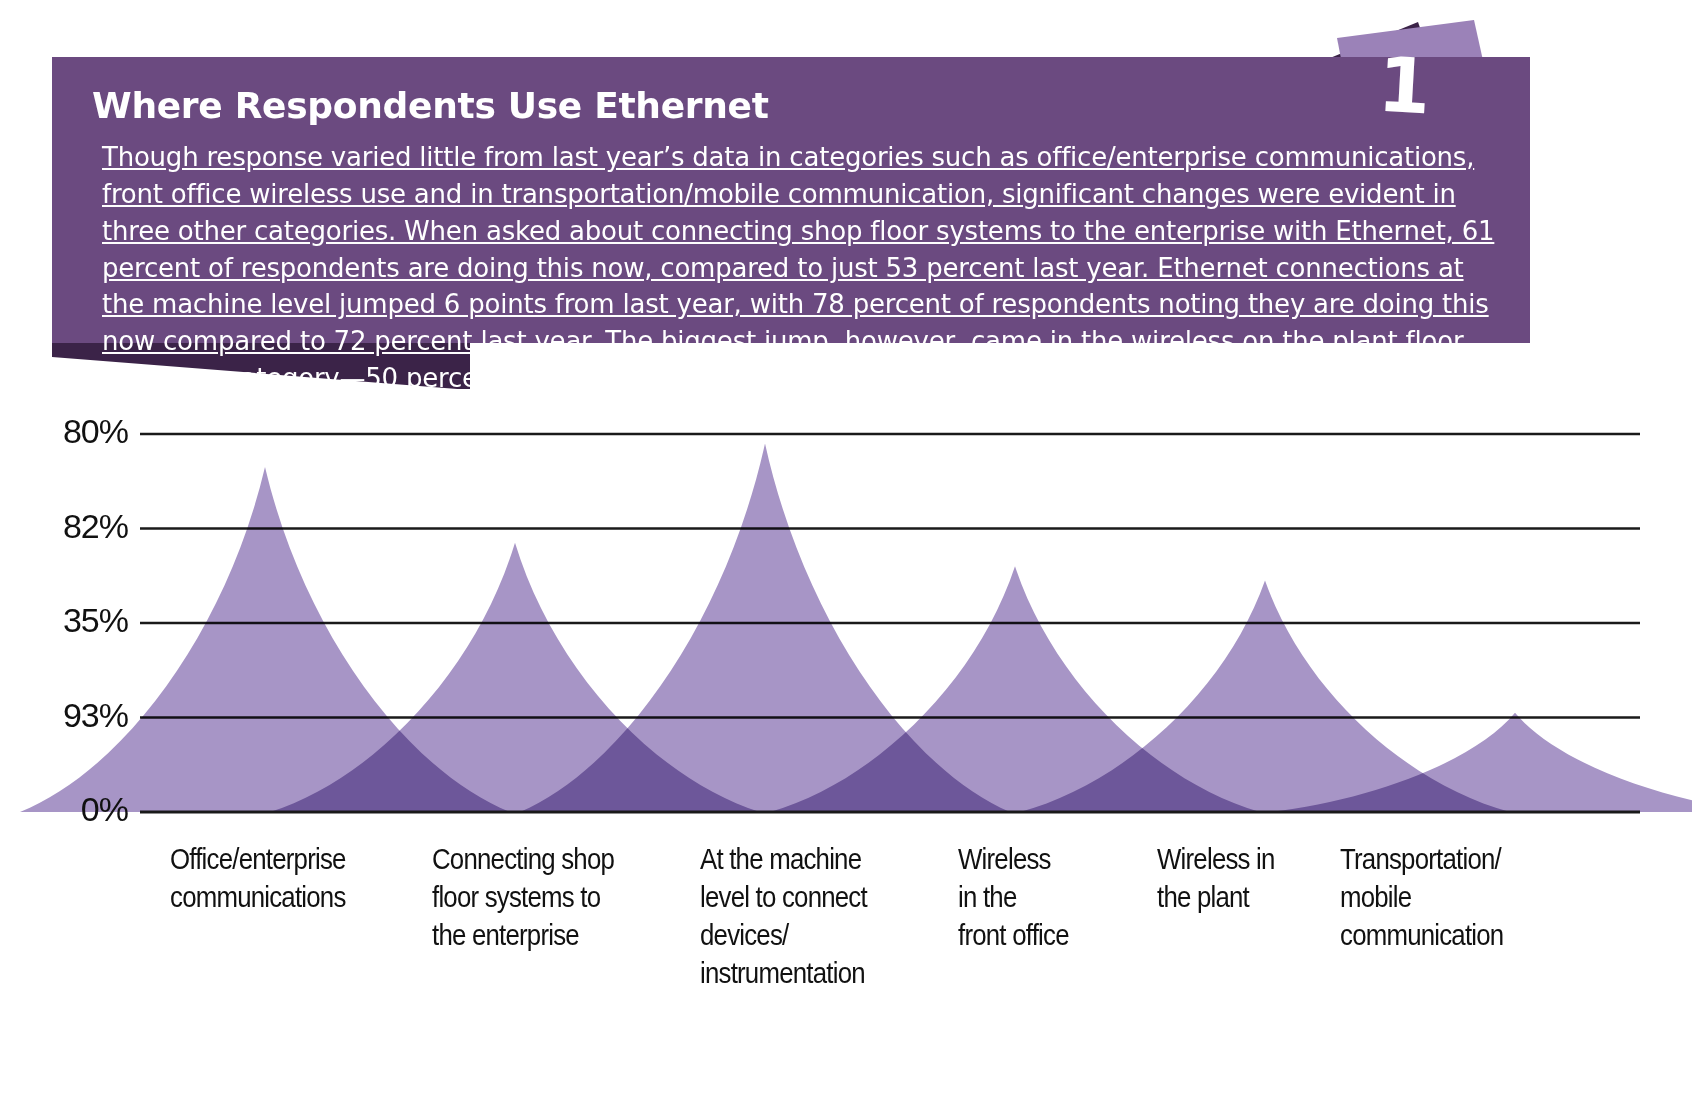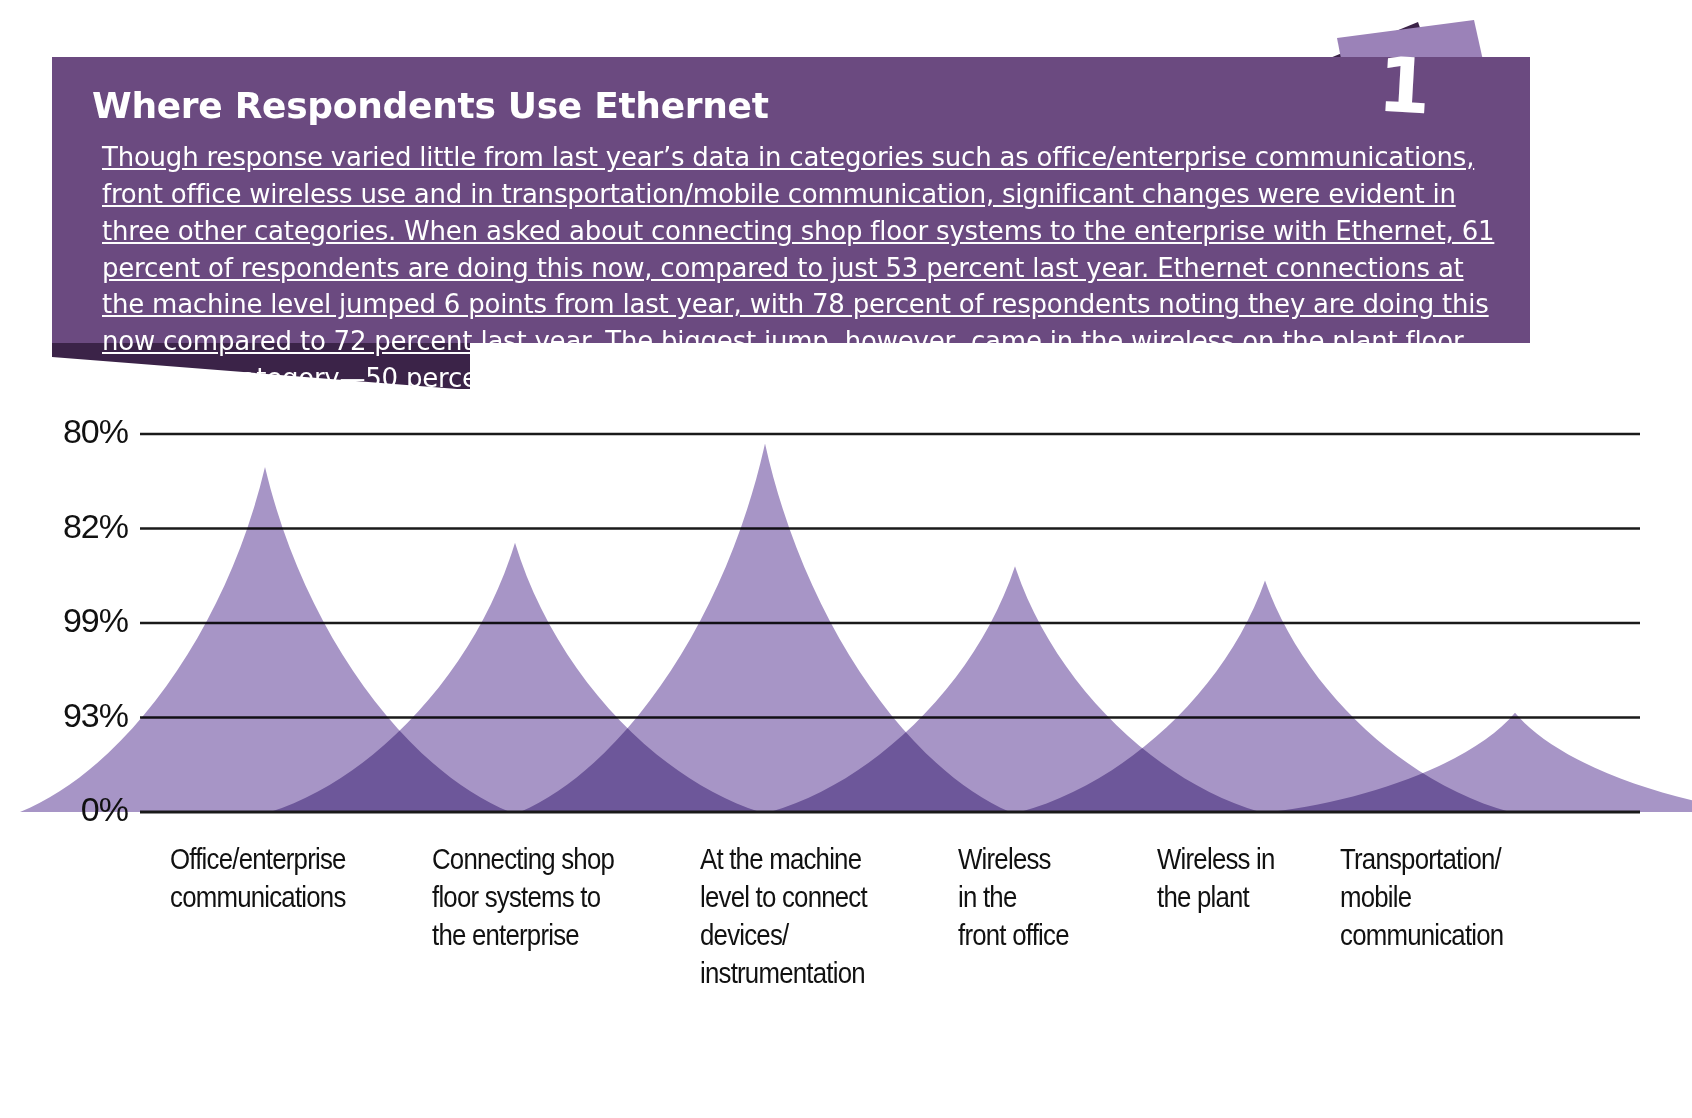--- a/index.html
+++ b/index.html
@@ -120,21 +120,21 @@
         <path d="M 1020 412 C 1122.9 384.217, 1225.8 291.607, 1265 180.47500000000002 C 1304.2 291.607, 1407.1 384.217, 1510 412 Z" fill="#A795C6" fill-opacity="1" style="mix-blend-mode:multiply"></path>
         <path d="M 1270 412 C 1372.9 400.093, 1475.8 360.40299999999996, 1515 312.775 C 1554.2 360.40299999999996, 1657.1 400.093, 1760 412 Z" fill="#A795C6" fill-opacity="1" style="mix-blend-mode:multiply"></path>
       </g>
     <g id="baseline">
         <line x1="140" x2="1640" y1="412" y2="412" stroke="#1A1A1A" stroke-width="3"></line>
       </g>
   </svg>
   <div id="yticks">
       <div class="ytick" style="left: 18px; top: 12px;">80%</div>
       <div class="ytick" style="left: 18px; top: 106.5px;">82%</div>
-      <div class="ytick" style="left: 18px; top: 201px;">99%</div>
+      <div class="ytick" style="left: 18px; top: 201px;">35%</div>
       <div class="ytick" style="left: 18px; top: 295.5px;">93%</div>
       <div class="ytick" style="left: 18px; top: 390px;">0%</div>
     </div>
   <div id="xlabels">
       <div class="xlabel" style="left: 170px; width: 300px;">Office/enterprise
 communications</div>
       <div class="xlabel" style="left: 432px; width: 300px;">Connecting shop
 floor systems to
 the enterprise</div>
       <div class="xlabel" style="left: 700px; width: 300px;">At the machine

